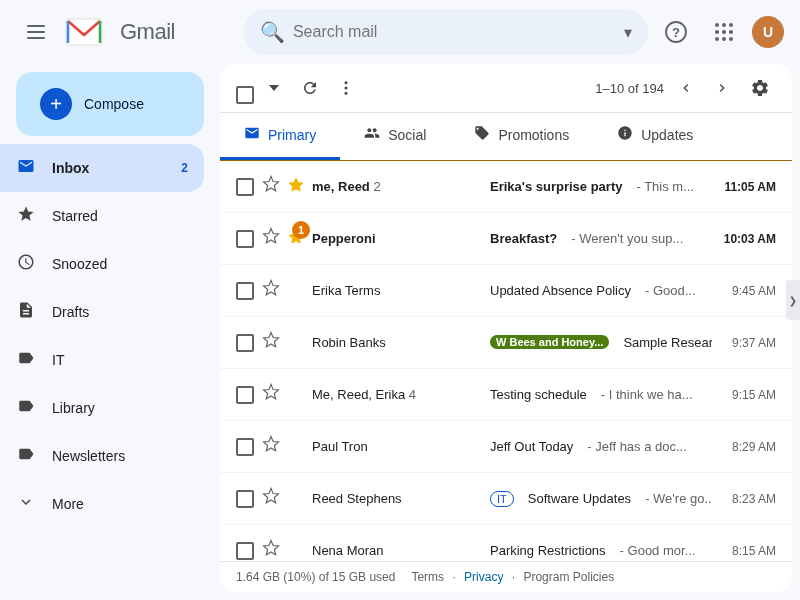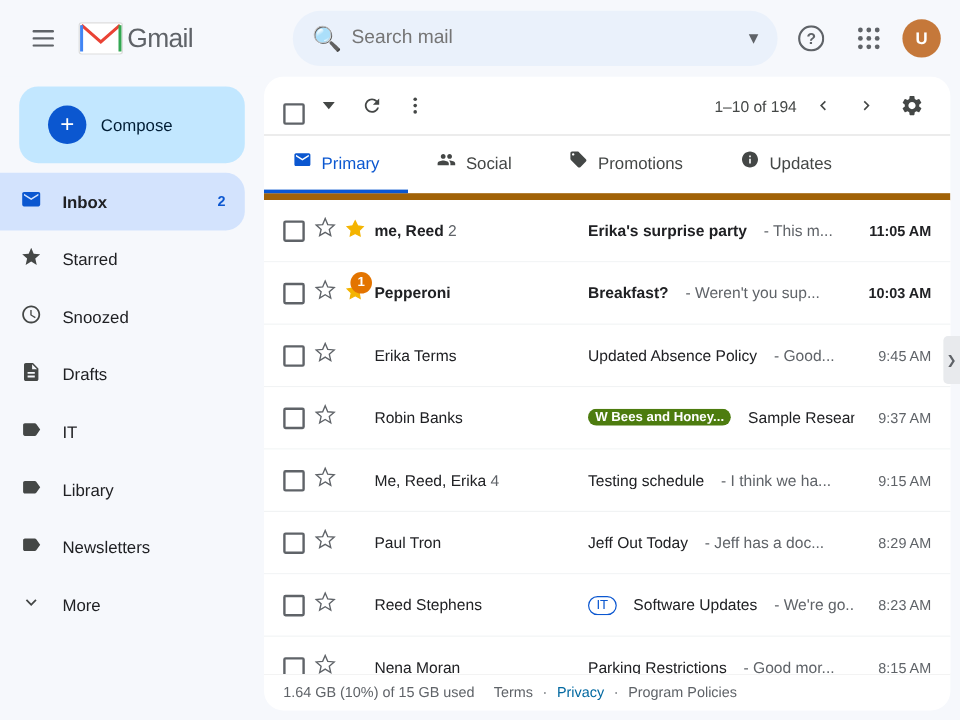--- a/index.html
+++ b/index.html
@@ -21,21 +21,21 @@
       min-width: 220px;
     }
     .menu-icon-btn {
       width: 40px; height: 40px;
       border: none; background: transparent;
       cursor: pointer;
       display: flex; align-items: center; justify-content: center;
       border-radius: 50%;
     }
     .gmail-logo {
-      display: flex; align-items: center; gap: 2px;
+      display: flex; align-items: center; gap: 16px;
     }
     .gmail-logo-m {
       width: 40px; height: 30px;
     }
     .gmail-logo-text {
       font-size: 22px; color: #5f6368; font-weight: 300; letter-spacing: -0.5px;
     }
     .search-bar {
       flex: 1;
       display: flex;
@@ -194,21 +194,21 @@
       width: 32px; height: 32px;
       border: none; background: transparent;
       cursor: pointer; border-radius: 50%;
       display: flex; align-items: center; justify-content: center;
       color: #444746; font-size: 18px;
     }
 
     
     .tabs {
       display: flex;
-      border-bottom: 6px solid #a16207;
+      border-bottom: 1px solid #a16207;
     }
     .tab {
       display: flex;
       align-items: center;
       gap: 8px;
       padding: 12px 24px;
       cursor: pointer;
       font-size: 14px;
       color: #444746;
       border-bottom: 3px solid transparent;

